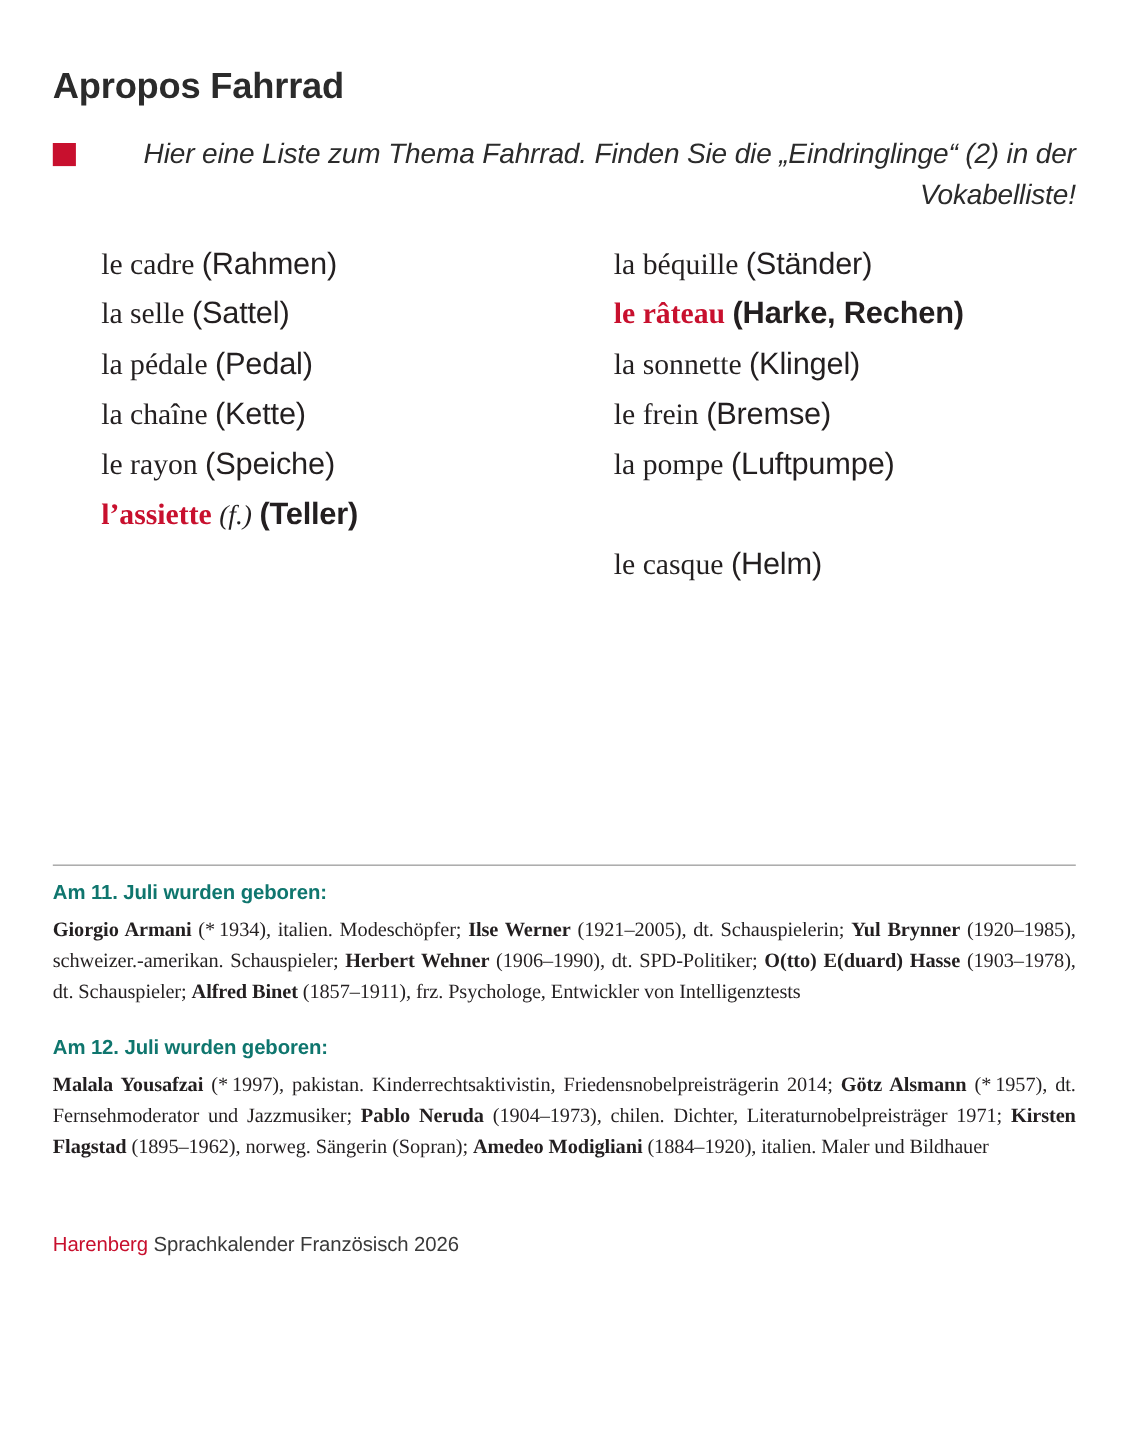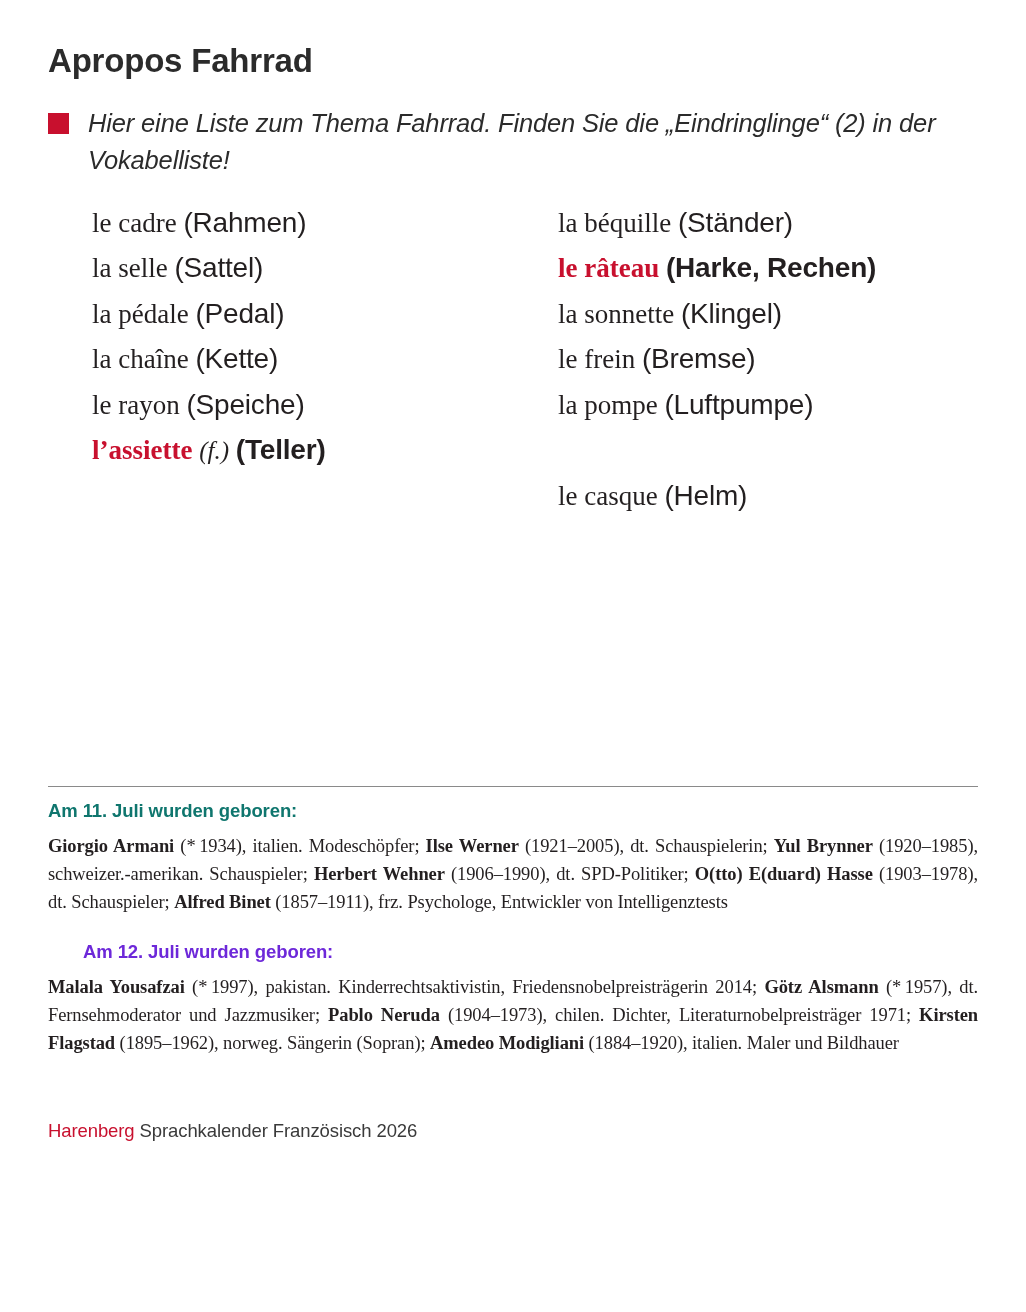--- a/index.html
+++ b/index.html
@@ -32,21 +32,21 @@
 
   
   .page-title {
     font-family: "Liberation Sans", sans-serif;
     font-weight: bold;
     font-size: 33px;
     line-height: 1.1;
     letter-spacing: -0.2px;
     color: #2b2b2b;
     margin: 0;
-    padding-top: 43px;
+    padding-top: 60px;
   }
 
   
   .intro-row {
     display: flex;
     align-items: flex-start;
     margin-top: 26px;
   }
   .bullet-square {
     width: 21px;
@@ -57,20 +57,21 @@
     margin-right: 19px;
   }
   .intro-text {
     font-family: "Liberation Sans", sans-serif;
     font-style: italic;
     font-size: 25.5px;
     line-height: 1.42;
     color: #2b2b2b;
     letter-spacing: -0.15px;
     max-width: 890px;
+    text-align: right;
   }
 
   
   .vocab {
     position: relative;
     margin-top: 28px;
     height: 320px;
   }
   .vocab-row {
     position: relative;
@@ -125,21 +126,21 @@
     width: 930px;
   }
   .births-heading {
     font-family: "Liberation Sans", sans-serif;
     font-weight: bold;
     font-size: 18.5px;
     letter-spacing: -0.1px;
     color: #0f766e;
     margin: 0 0 11px 0;
   }
-  .births-heading.red { color: #6d28d9; margin-left: 35px; }
+  .births-heading.red { color: #0f766e; }
   .births-body {
     font-family: Liberation Serif, serif;
     font-size: 18.5px;
     line-height: 1.5;
     color: #231f20;
     text-align: justify;
     letter-spacing: -0.1px;
     margin: 0;
   }
   .births-body b { font-weight: bold; }

